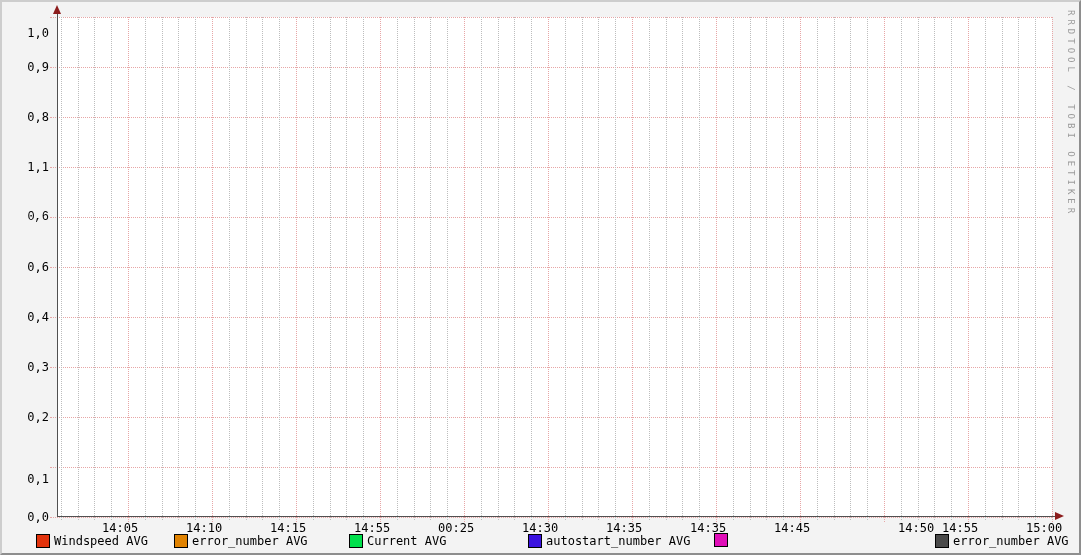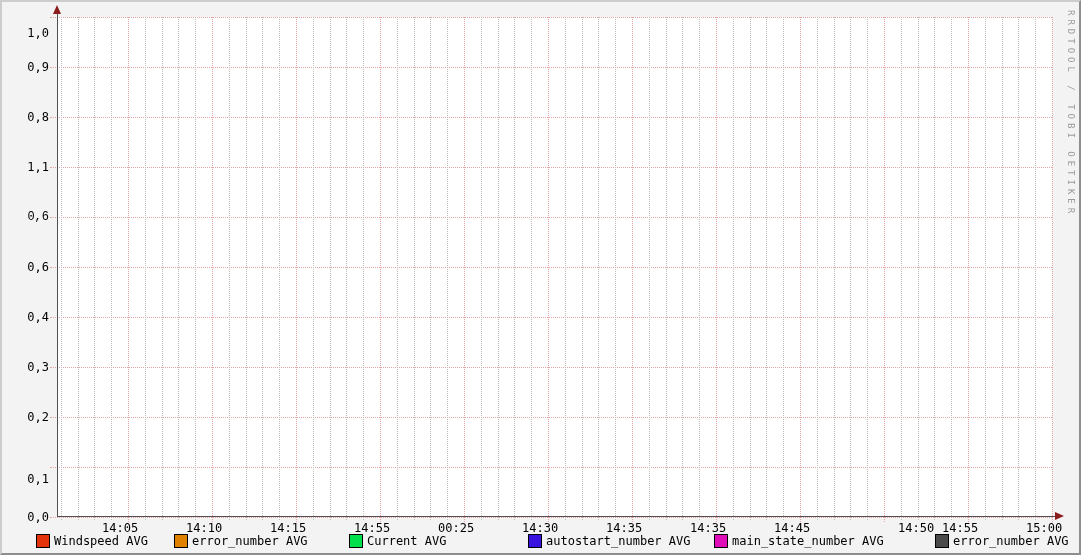--- a/index.html
+++ b/index.html
@@ -148,21 +148,20 @@
       <div class="legend-item" style="left: 347px;">
         <span class="sw" style="background: rgb(0, 224, 76);"></span>
         <span>Current AVG</span>
       </div>
       <div class="legend-item" style="left: 526px;">
         <span class="sw" style="background: rgb(58, 18, 224);"></span>
         <span>autostart_number AVG</span>
       </div>
       <div class="legend-item" style="left: 712px;">
         <span class="sw" style="background: rgb(224, 14, 184);"></span>
-        <span>main_state_number AVG</span>
       </div>
       <div class="legend-item" style="left: 933px;">
         <span class="sw" style="background: rgb(74, 74, 74);"></span>
         <span>error_number AVG</span>
       </div>
     </div>
   <div class="watermark">RRDTOOL / TOBI OETIKER</div>
 </div>
 
 </body></html>

